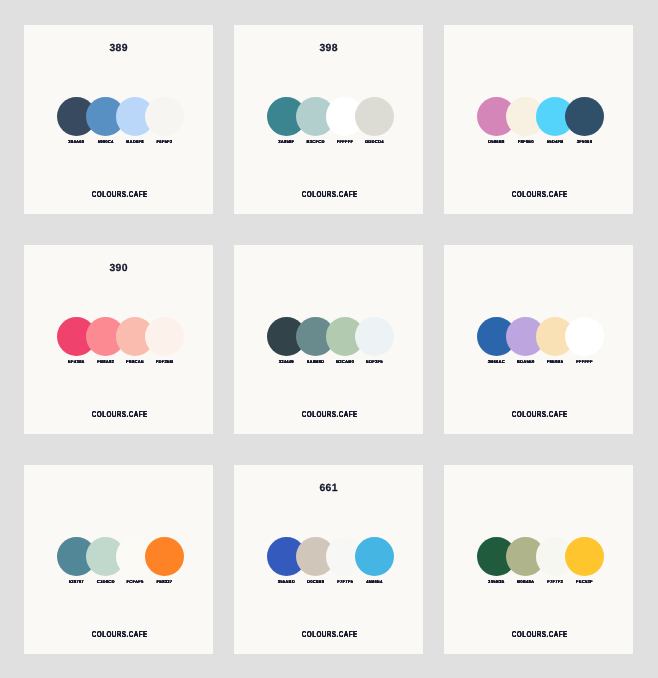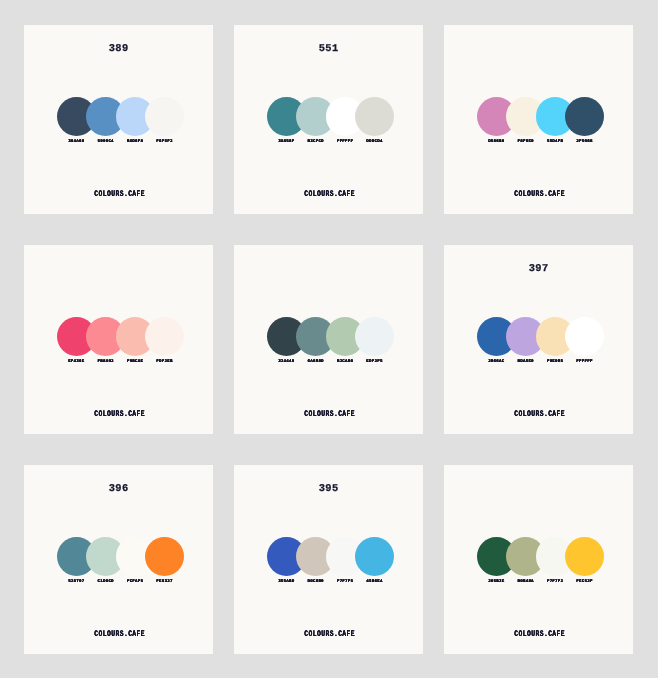--- a/index.html
+++ b/index.html
@@ -14,21 +14,20 @@
     text-rendering: geometricPrecision;
   }
   .grid {
     position: absolute;
     left: 24px; top: 25px;
     display: grid;
     grid-template-columns: repeat(3, 189px);
     grid-template-rows: repeat(3, 189px);
     column-gap: 21px;
     row-gap: 31px;
-    font-family: Liberation Mono, monospace;
   }
   .card {
     position: relative;
     width: 189px; height: 189px;
     background: #faf9f6;
     overflow: hidden;
   }
   .card-number {
     position: absolute;
     left: 0; top: 18.7px;
@@ -97,21 +96,21 @@
     </div>
     <div class="labels">
       <span class="lb" style="left:0.0px">384A60</span>
       <span class="lb" style="left:29.4px">5990C4</span>
       <span class="lb" style="left:58.8px">BAD6F8</span>
       <span class="lb" style="left:88.2px">F6F5F2</span>
     </div>
     <div class="brand">COLOURS.CAFE</div>
   </div>
   <div class="card">
-    <div class="card-number">551</div>
+    <div class="card-number">398</div>
     <div class="swatches">
       <span class="sw" style="left: 0px; background-color: rgb(58, 133, 143);"></span>
       <span class="sw" style="left: 29.4px; background-color: rgb(179, 207, 205);"></span>
       <span class="sw" style="left: 58.8px; background-color: rgb(255, 255, 255);"></span>
       <span class="sw" style="left: 88.2px; background-color: rgb(221, 220, 212);"></span>
     </div>
     <div class="labels">
       <span class="lb" style="left:0.0px">3A858F</span>
       <span class="lb" style="left:29.4px">B3CFCD</span>
       <span class="lb" style="left:58.8px">FFFFFF</span>
@@ -128,20 +127,21 @@
     </div>
     <div class="labels">
       <span class="lb" style="left:0.0px">D586B8</span>
       <span class="lb" style="left:29.4px">F8F0E0</span>
       <span class="lb" style="left:58.8px">55D4FB</span>
       <span class="lb" style="left:88.2px">2F5068</span>
     </div>
     <div class="brand">COLOURS.CAFE</div>
   </div>
   <div class="card">
+    <div class="card-number">390</div>
     <div class="swatches">
       <span class="sw" style="left: 0px; background-color: rgb(239, 67, 110);"></span>
       <span class="sw" style="left: 29.4px; background-color: rgb(251, 138, 146);"></span>
       <span class="sw" style="left: 58.8px; background-color: rgb(249, 188, 174);"></span>
       <span class="sw" style="left: 88.2px; background-color: rgb(253, 242, 235);"></span>
     </div>
     <div class="labels">
       <span class="lb" style="left:0.0px">EF436E</span>
       <span class="lb" style="left:29.4px">FB8A92</span>
       <span class="lb" style="left:58.8px">F9BCAE</span>
@@ -158,53 +158,51 @@
     </div>
     <div class="labels">
       <span class="lb" style="left:0.0px">324449</span>
       <span class="lb" style="left:29.4px">6A8B8D</span>
       <span class="lb" style="left:58.8px">B2CAB0</span>
       <span class="lb" style="left:88.2px">EDF2F5</span>
     </div>
     <div class="brand">COLOURS.CAFE</div>
   </div>
   <div class="card">
-    <div class="card-number">397</div>
     <div class="swatches">
       <span class="sw" style="left: 0px; background-color: rgb(43, 102, 172);"></span>
       <span class="sw" style="left: 29.4px; background-color: rgb(189, 165, 224);"></span>
       <span class="sw" style="left: 58.8px; background-color: rgb(249, 224, 181);"></span>
       <span class="sw" style="left: 88.2px; background-color: rgb(255, 255, 255);"></span>
     </div>
     <div class="labels">
       <span class="lb" style="left:0.0px">2B66AC</span>
       <span class="lb" style="left:29.4px">BDA5E0</span>
       <span class="lb" style="left:58.8px">F9E0B5</span>
       <span class="lb" style="left:88.2px">FFFFFF</span>
     </div>
     <div class="brand">COLOURS.CAFE</div>
   </div>
   <div class="card">
-    <div class="card-number">396</div>
     <div class="swatches">
       <span class="sw" style="left: 0px; background-color: rgb(82, 135, 151);"></span>
       <span class="sw" style="left: 29.4px; background-color: rgb(193, 216, 205);"></span>
       <span class="sw" style="left: 58.8px; background-color: rgb(252, 250, 245);"></span>
       <span class="sw" style="left: 88.2px; background-color: rgb(254, 131, 39);"></span>
     </div>
     <div class="labels">
       <span class="lb" style="left:0.0px">528797</span>
       <span class="lb" style="left:29.4px">C1D8CD</span>
       <span class="lb" style="left:58.8px">FCFAF5</span>
       <span class="lb" style="left:88.2px">FE8327</span>
     </div>
     <div class="brand">COLOURS.CAFE</div>
   </div>
   <div class="card">
-    <div class="card-number">395</div>
+    <div class="card-number">661</div>
     <div class="swatches">
       <span class="sw" style="left: 0px; background-color: rgb(53, 90, 189);"></span>
       <span class="sw" style="left: 29.4px; background-color: rgb(208, 198, 185);"></span>
       <span class="sw" style="left: 58.8px; background-color: rgb(247, 247, 245);"></span>
       <span class="sw" style="left: 88.2px; background-color: rgb(69, 182, 228);"></span>
     </div>
     <div class="labels">
       <span class="lb" style="left:0.0px">355ABD</span>
       <span class="lb" style="left:29.4px">D0C6B9</span>
       <span class="lb" style="left:58.8px">F7F7F5</span>

